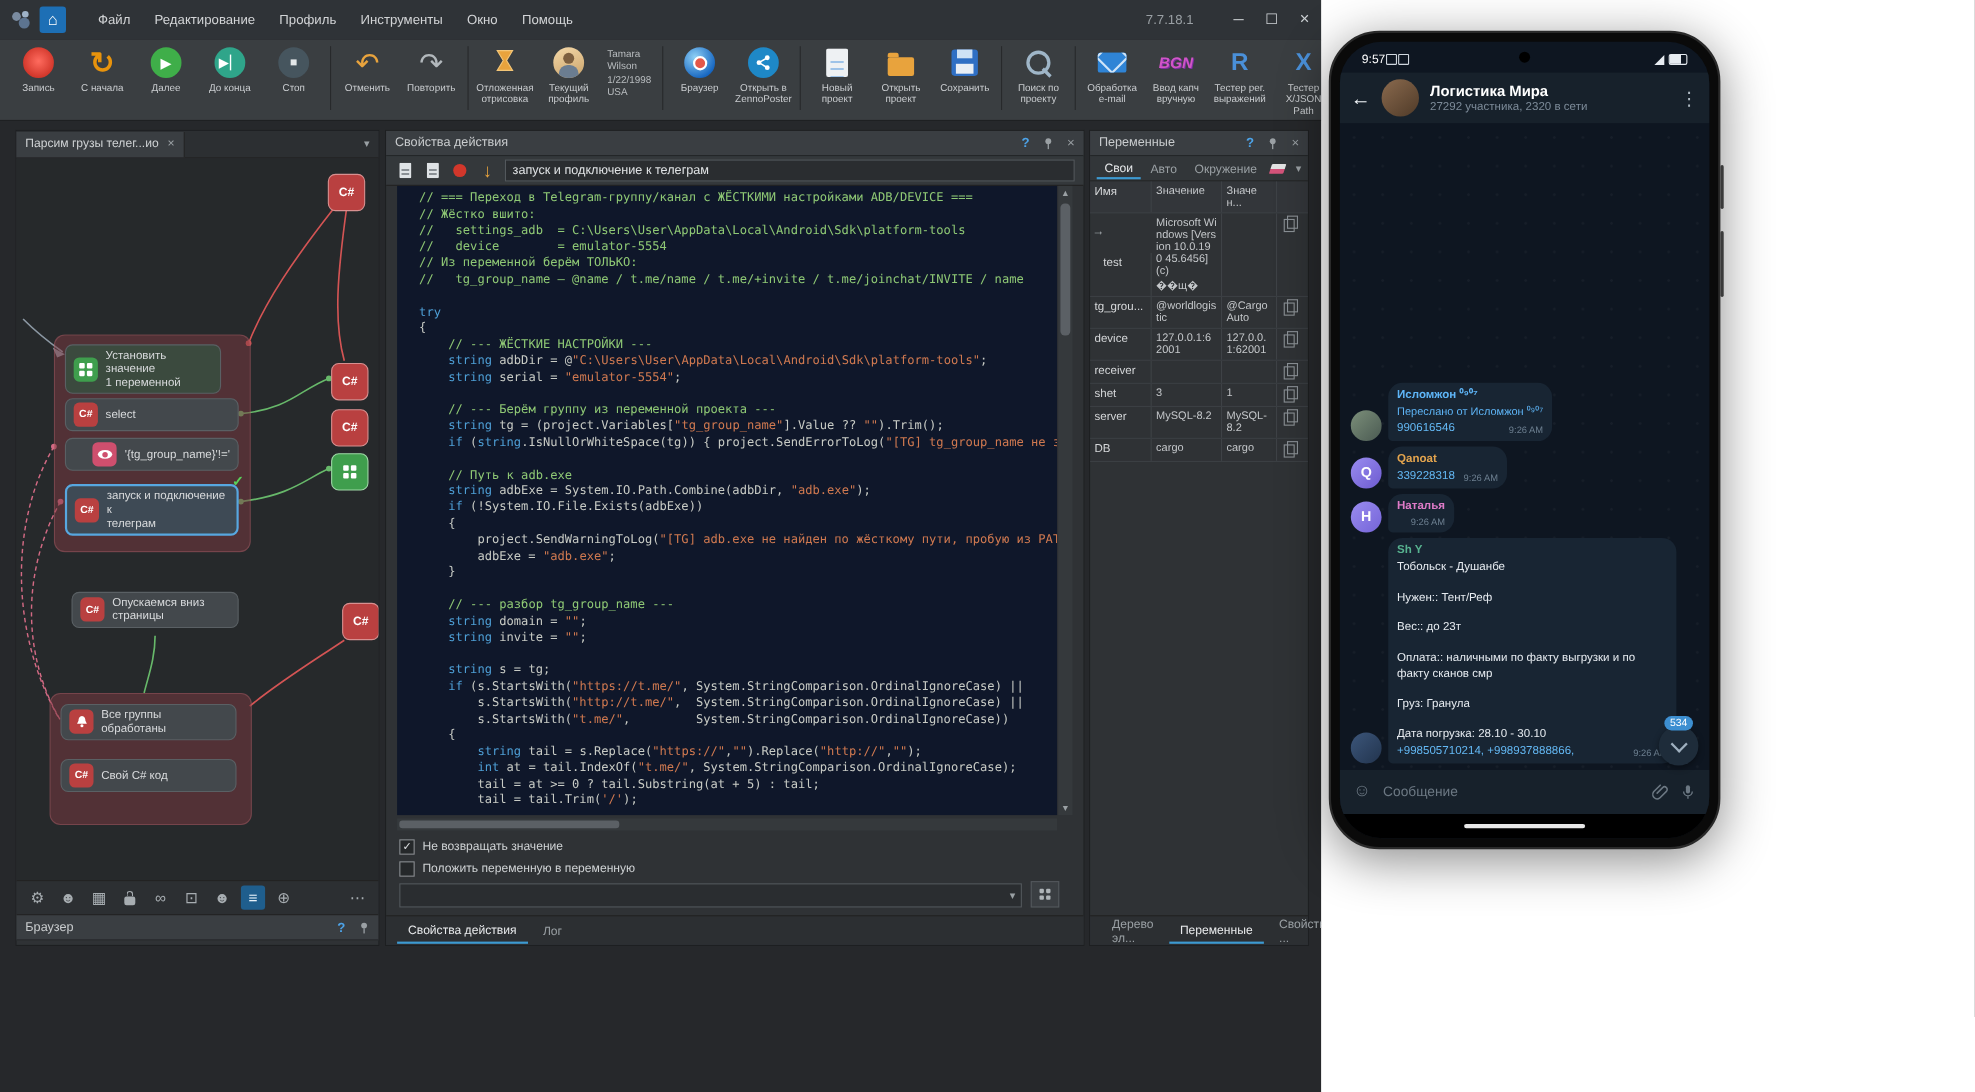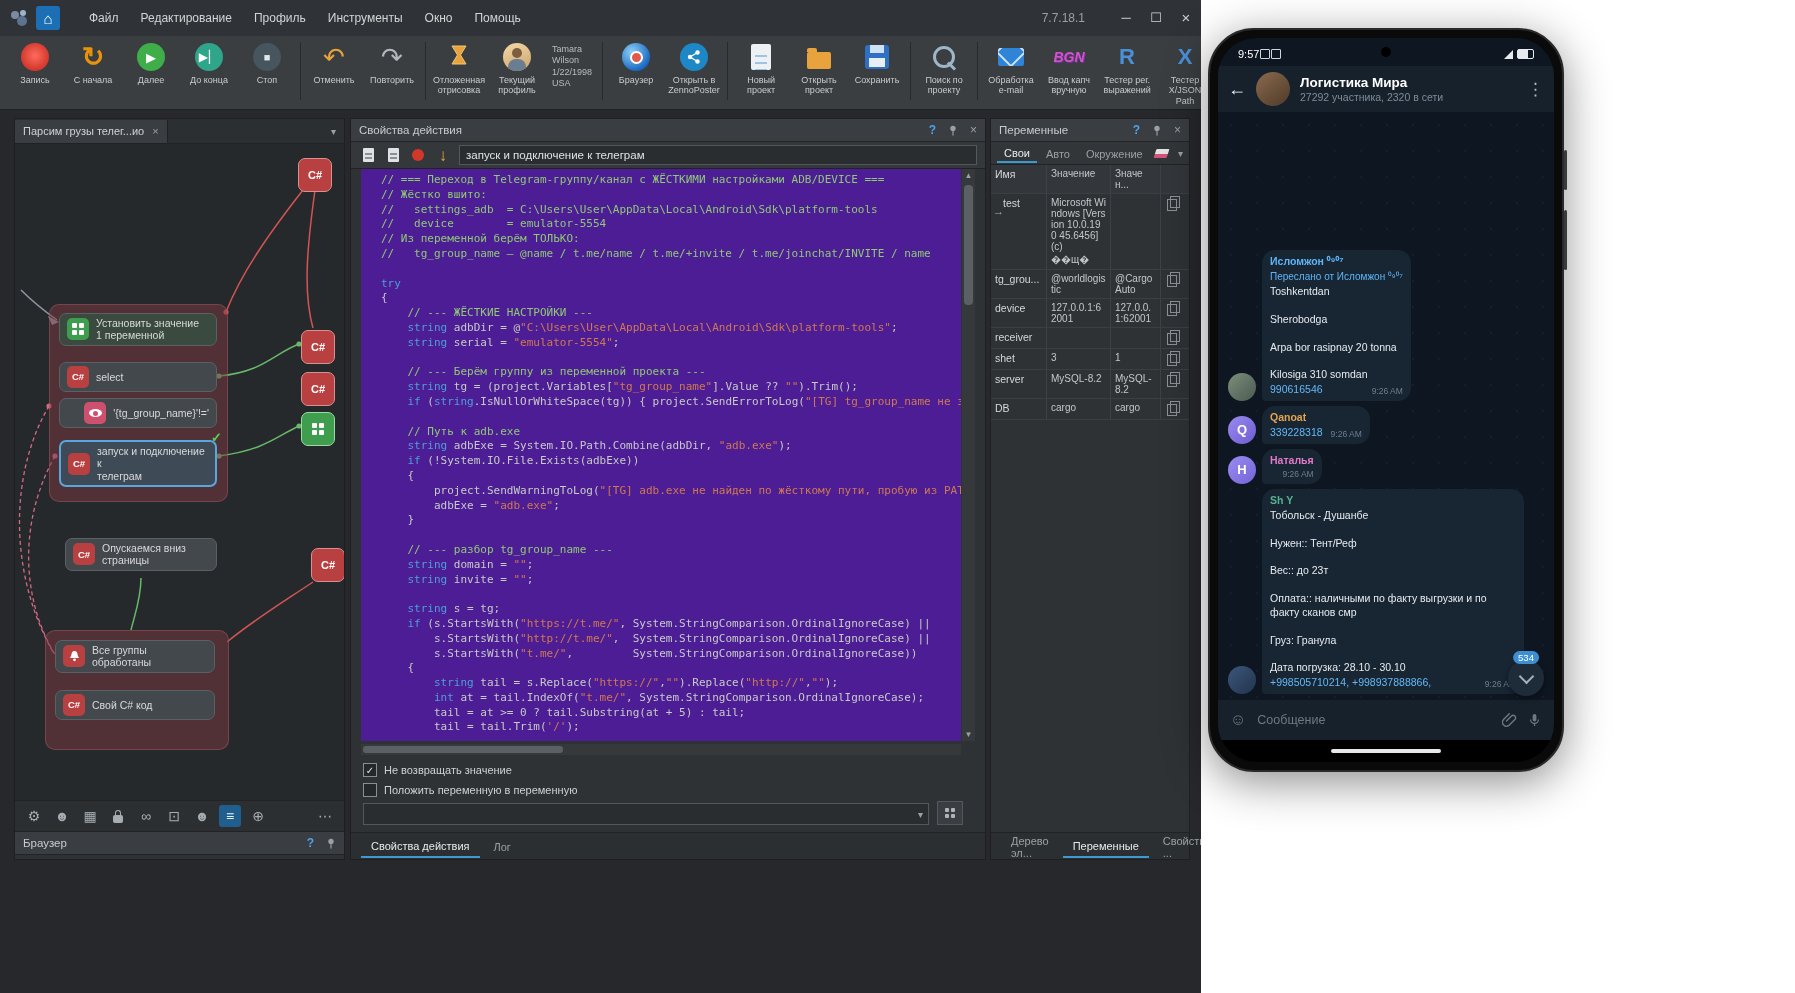--- a/index.html
+++ b/index.html
@@ -93,21 +93,21 @@
   .lockico{width:10px;height:8px;background:#a7adb1;border-radius:2px;position:relative;margin-top:5px;}
   .lockico::before{content:"";position:absolute;left:2px;top:-5px;width:6px;height:5px;border:1.5px solid #a7adb1;border-bottom:none;border-radius:4px 4px 0 0;box-sizing:border-box;}
   
   .acttools{display:flex;align-items:center;gap:7px;height:26px;padding:0 8px;background:#34383b;border-bottom:1px solid #222;}
   .mini{width:18px;height:18px;display:flex;align-items:center;justify-content:center;border-radius:3px;}
   .docico{width:11px;height:14px;background:#dfe3e6;border-radius:1px;background-image:repeating-linear-gradient(#dfe3e6 0 2.5px,#8a9095 2.5px 4px);background-size:7px 9px;background-position:2px 2.5px;background-repeat:no-repeat;}
   .reddot{width:12px;height:12px;border-radius:50%;background:#d2372b;}
   .odown{color:#e8a33d;font-size:17px;font-weight:bold;line-height:1;}
   .actname{flex:1;height:18px;background:#2a2d30;border:1px solid #53585c;color:#dfe2e4;
            font-size:11.5px;font-family:"Liberation Sans",sans-serif;padding:0 6px;}
-  .code{position:absolute;left:10px;top:50px;right:24px;bottom:118px;background:#4c1d95;
+  .code{position:absolute;left:10px;top:50px;right:24px;bottom:118px;background:#0f172a;
         font-family:"DejaVu Sans Mono",monospace;font-size:11px;line-height:14.8px;
         color:#c8cbc5;white-space:pre;overflow:hidden;padding:4px 0 0 20px;}
   .cl{height:14.8px;}
   .kw{color:#4e9fd6;}
   .str{color:#d0795077;color:#d07950;}
   .com{color:#8fc975;}
   .vscroll{position:absolute;right:10px;top:50px;bottom:118px;width:13px;background:#35393c;}
   .vthumb{position:absolute;left:2px;top:16px;width:9px;height:120px;background:#5b6065;border-radius:4px;}
   .varrow{position:absolute;left:0;width:13px;height:13px;color:#9aa0a4;font-size:8px;text-align:center;line-height:13px;}
   .hscroll{position:absolute;left:10px;right:24px;bottom:104px;height:11px;background:#35393c;}
@@ -387,21 +387,21 @@
           <circle cx="211" cy="168" r="2.6" fill="#d35454"></circle>
             <circle cx="34" cy="262" r="2.6" fill="#d36a84"></circle>
           <circle cx="40" cy="312" r="2.6" fill="#d36a84"></circle>
         </svg>
 
         <div class="csq" style="left:283px;top:14px;">
             <span>C#</span>
           </div>
 
         <div class="fgroup" style="left:34px;top:160px;width:177px;height:196px;"></div>
-        <div class="frow greenbg" style="left:44px;top:169px;width:158px;">
+        <div class="frow greenbg" style="left:44px;top:169px;width:142px;">
           <span class="badge grd"><span class="grid4"><i></i><i></i><i></i><i></i></span></span>
           <span>Установить значение
 1 переменной</span>
         </div>
         <div class="frow" style="left:44px;top:218px;width:158px;">
           <span class="badge cs">C#</span>
           <span>select</span>
         </div>
         <div class="frow" style="left:44px;top:254px;width:158px;justify-content:flex-end;">
           <span class="badge eye"><span class="eyeshape"></span></span>
@@ -565,21 +565,21 @@
       </div>
       <div style="position:relative;">
         <div class="vhead">
           <span class="vcell c-name">Имя</span>
           <span class="vcell c-v1">Значение</span>
           <span class="vcell c-v2">Значен...</span>
           <span class="vcell c-cp"></span>
         </div>
         <span class="rowmark" style="top:40px;">→</span>
         <div class="vrow" style="padding-left:0;">
-          <span class="vcell c-name" style="padding-left:12px;">test</span>
+          <span class="vcell c-name" style="padding-left:12px;margin-top:36px;">test</span>
           <span class="vcell c-v1">Microsoft Windows [Version 10.0.190 45.6456]
 (c)
 ��щ�</span>
           <span class="vcell c-v2"></span>
           <span class="vcell c-cp">
               <span class="cp"></span>
             </span>
         </div>
         <div class="vrow">
           <span class="vcell c-name">tg_grou...</span>
@@ -664,27 +664,20 @@
 
       <div class="p-chat">
 
         <div class="msg">
           <span class="m-ava" style="background:linear-gradient(135deg,#7c8f7a,#4a5a52);">
               <span></span>
             </span>
           <div class="m-bub">
             <div class="m-name" style="color: rgb(94, 181, 247);">Исломжон ⁰⁹⁰⁷</div>
             <div class="m-fwd">Переслано от Исломжон ⁰⁹⁰⁷</div>
-            <div class="m-text">Toshkentdan
-
-Sherobodga
-
-Arpa bor rasipnay 20 tonna
-
-Kilosiga 310 somdan</div>
             <div class="m-foot">
                 <span class="m-link">990616546</span>
                 <span class="m-time">9:26 AM</span>
               </div>
           </div>
         </div>
         <div class="msg">
           <span class="m-ava" style="background:linear-gradient(135deg,#9a8cf0,#6d5bd0);">
               <span>Q</span>
             </span>

